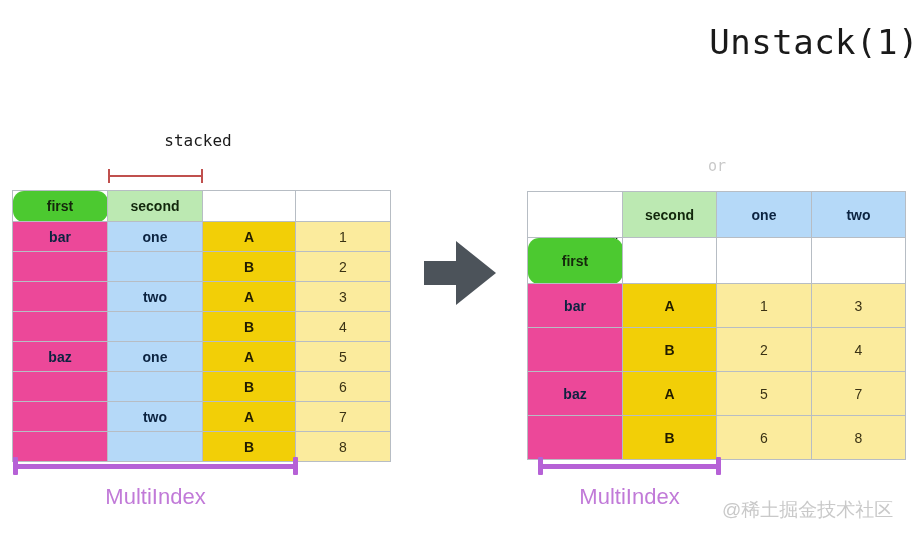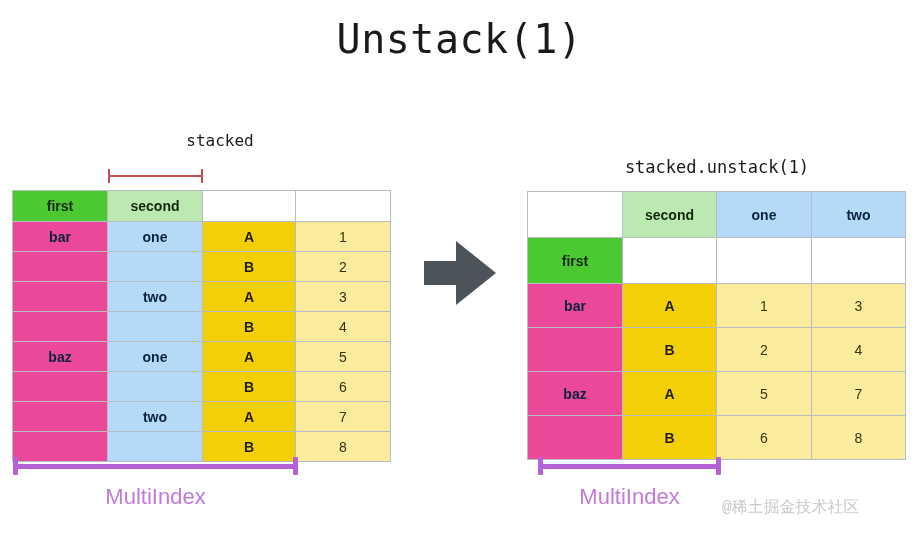--- a/index.html
+++ b/index.html
@@ -17,34 +17,34 @@
   }
   .canvas {
     position: absolute;
     inset: 0;
   }
 
   
   .title {
     position: absolute;
     left: 0;
-    top: 16px;
+    top: 22px;
     width: 919px;
-    text-align: center;
+    text-align: right;
     font-family: "DejaVu Sans Mono", "Liberation Mono", monospace;
-    font-size: 40px;
+    font-size: 34px;
     letter-spacing: 0.5px;
     color: #1a1a1a;
     white-space: pre;
   }
 
   
   .caption-stacked {
     position: absolute;
-    left: 125px;
+    left: 103px;
     top: 131px;
     width: 190px;
     text-align: center;
     font-family: "DejaVu Sans Mono", "Liberation Mono", monospace;
     font-size: 16px;
     color: #1a1a1a;
     white-space: pre;
   }
   .caption-right {
     position: absolute;
@@ -104,21 +104,21 @@
   .table td {
     border: 1px solid #b7bdc4;
     text-align: center;
     vertical-align: middle;
     padding: 0;
     font-size: 14px;
   }
 
   
   .c-white      { background: #ffffff; }
-  .c-green      { background: #4cc930; font-weight: bold; color: #15270c; }
+  .c-green      { background: #4cc930; font-weight: bold; color: #15270c; border-radius: 11px; }
   .c-lightgreen { background: #bce9b2; font-weight: bold; color: #12270c; }
   .c-blue       { background: #ec4899; font-weight: bold; color: #0b2340; }
   .c-lightblue  { background: #b5d9f8; font-weight: bold; color: #0b2340; margin-top: 8px; }
   .c-gold       { background: #f2cf07; font-weight: bold; color: #211c00; }
   .c-paleyellow { background: #fbeb9d; color: #3a3214; font-weight: normal; }
 
   
   #table-stacked { left: 12px; top: 190px; }
   #table-stacked td { height: 29px; }
   #table-stacked td.h { height: 30px; }
@@ -174,24 +174,24 @@
     text-align: center;
   }
   #mi-label-left  { left: 13px;  top: 484px; width: 285px; }
   #mi-label-right { left: 538px; top: 484px; width: 183px; }
 
   
   .watermark {
     position: absolute;
     left: 722px;
     top: 497px;
-    font-size: 16px;
+    font-size: 19px;
     color: #c9c9c9;
     white-space: pre;
-    font-family: Liberation Mono, monospace;
+    font-family: Liberation Sans, sans-serif;
   }
 </style>
 </head>
 <body>
 
 <div class="canvas">
 
   <div class="title">Unstack(1)</div>
 
   <div class="caption-stacked">stacked</div>
@@ -274,21 +274,20 @@
   </div>
   <div class="mi-label" id="mi-label-left">MultiIndex</div>
 
   <div class="arrow">
     <svg width="72" height="68" viewBox="0 0 72 68" xmlns="http://www.w3.org/2000/svg">
       <polygon points="0,22 32,22 32,2 72,34 32,66 32,46 0,46" fill="#4c535a"></polygon>
     </svg>
   </div>
 
   <div class="caption-right">
-    <div>stacked.unstack(1)</div>
     <div class="or-line">or</div>
     <div><span>stacked.unstack(</span><span class="hl-green">'second'</span><span>)</span></div>
   </div>
 
   <table class="table" id="table-unstacked">
     <colgroup>
       <col style="width:95px">
         <col style="width:94px">
         <col style="width:95px">
         <col style="width:94px">

